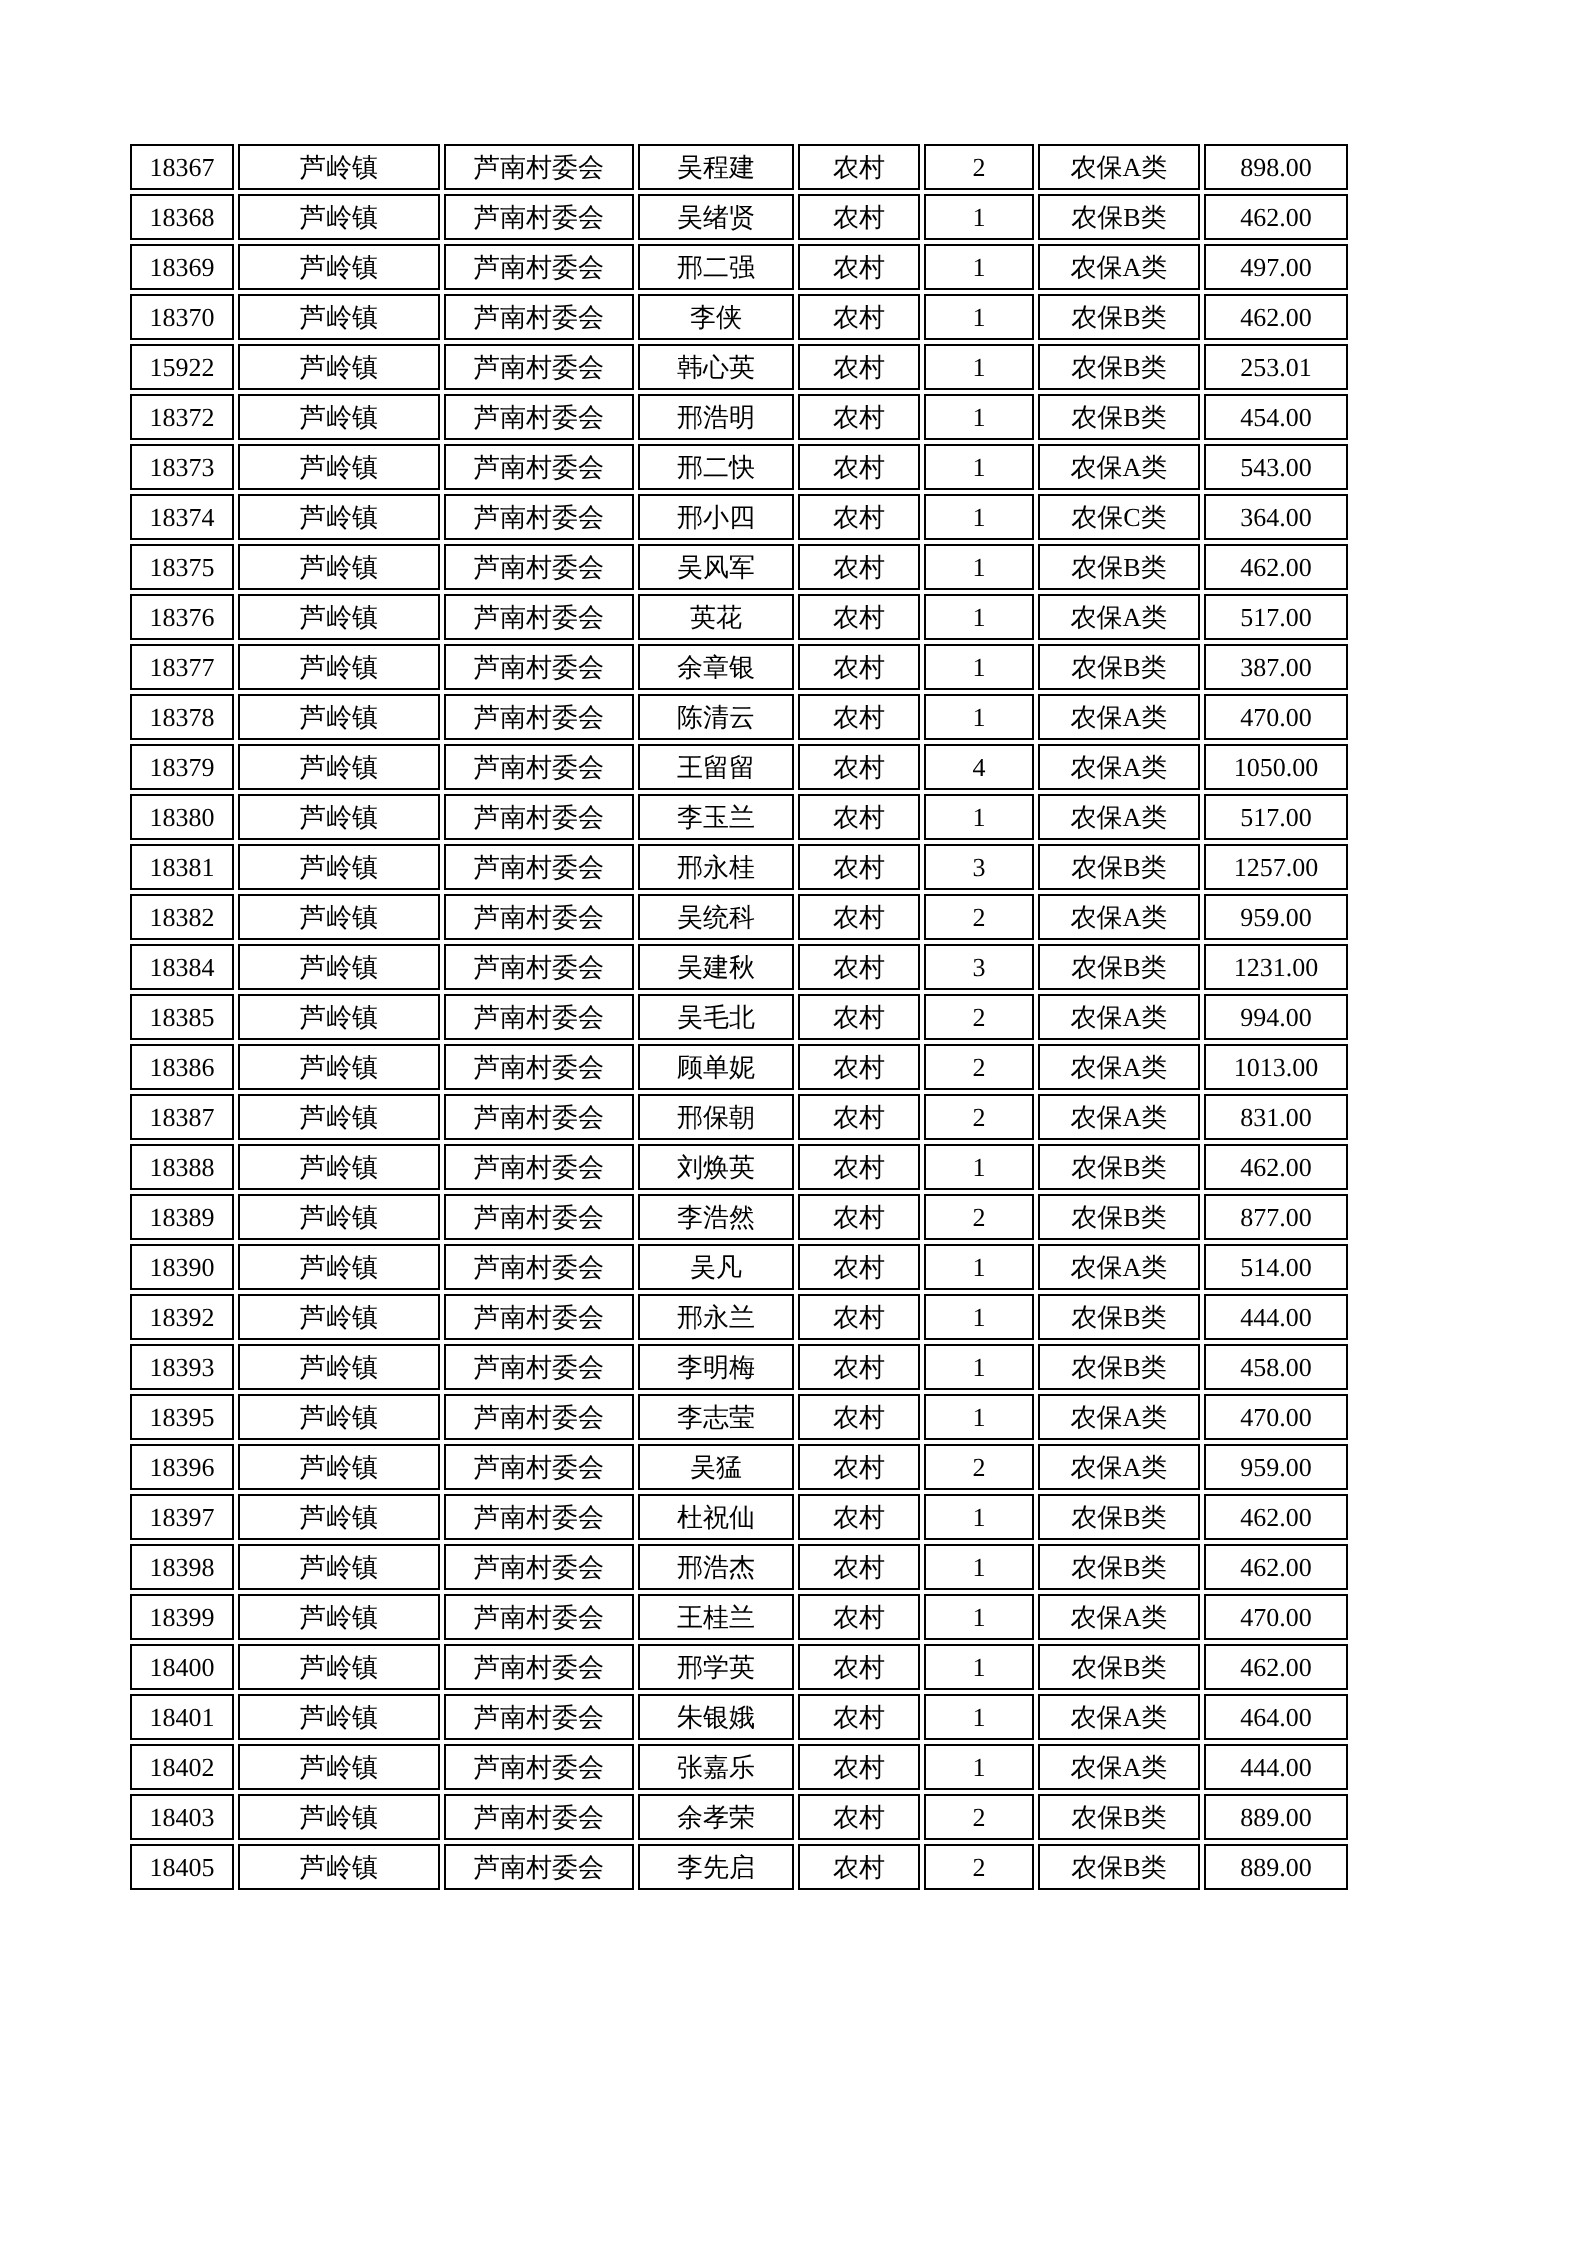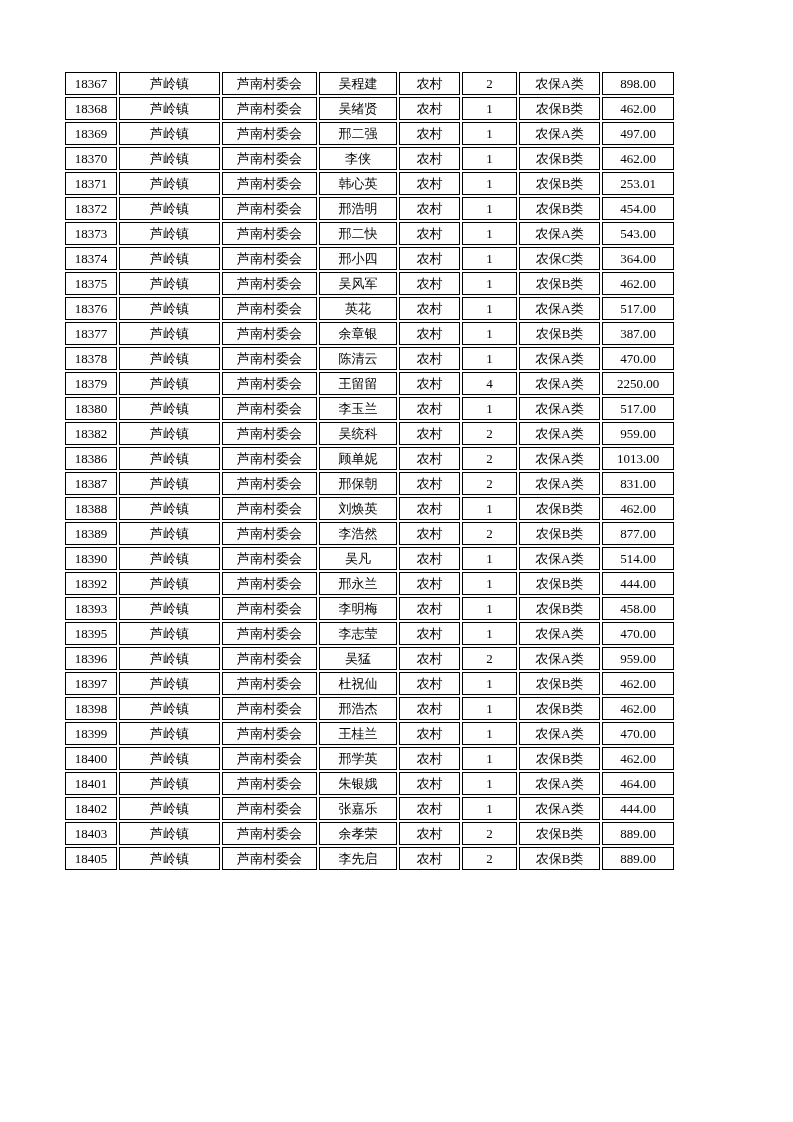--- a/index.html
+++ b/index.html
@@ -94,21 +94,21 @@
           <td>18370</td>
           <td>芦岭镇</td>
           <td>芦南村委会</td>
           <td>李侠</td>
           <td>农村</td>
           <td>1</td>
           <td>农保B类</td>
           <td>462.00</td>
         </tr>
         <tr>
-          <td>18371</td>
+          <td>15922</td>
           <td>芦岭镇</td>
           <td>芦南村委会</td>
           <td>韩心英</td>
           <td>农村</td>
           <td>1</td>
           <td>农保B类</td>
           <td>253.01</td>
         </tr>
         <tr>
           <td>18372</td>
@@ -181,41 +181,71 @@
           <td>470.00</td>
         </tr>
         <tr>
           <td>18379</td>
           <td>芦岭镇</td>
           <td>芦南村委会</td>
           <td>王留留</td>
           <td>农村</td>
           <td>4</td>
           <td>农保A类</td>
-          <td>2250.00</td>
+          <td>1050.00</td>
         </tr>
         <tr>
           <td>18380</td>
           <td>芦岭镇</td>
           <td>芦南村委会</td>
           <td>李玉兰</td>
           <td>农村</td>
           <td>1</td>
           <td>农保A类</td>
           <td>517.00</td>
         </tr>
         <tr>
+          <td>18381</td>
+          <td>芦岭镇</td>
+          <td>芦南村委会</td>
+          <td>邢永桂</td>
+          <td>农村</td>
+          <td>3</td>
+          <td>农保B类</td>
+          <td>1257.00</td>
+        </tr>
+        <tr>
           <td>18382</td>
           <td>芦岭镇</td>
           <td>芦南村委会</td>
           <td>吴统科</td>
           <td>农村</td>
           <td>2</td>
           <td>农保A类</td>
           <td>959.00</td>
+        </tr>
+        <tr>
+          <td>18384</td>
+          <td>芦岭镇</td>
+          <td>芦南村委会</td>
+          <td>吴建秋</td>
+          <td>农村</td>
+          <td>3</td>
+          <td>农保B类</td>
+          <td>1231.00</td>
+        </tr>
+        <tr>
+          <td>18385</td>
+          <td>芦岭镇</td>
+          <td>芦南村委会</td>
+          <td>吴毛北</td>
+          <td>农村</td>
+          <td>2</td>
+          <td>农保A类</td>
+          <td>994.00</td>
         </tr>
         <tr>
           <td>18386</td>
           <td>芦岭镇</td>
           <td>芦南村委会</td>
           <td>顾单妮</td>
           <td>农村</td>
           <td>2</td>
           <td>农保A类</td>
           <td>1013.00</td>

